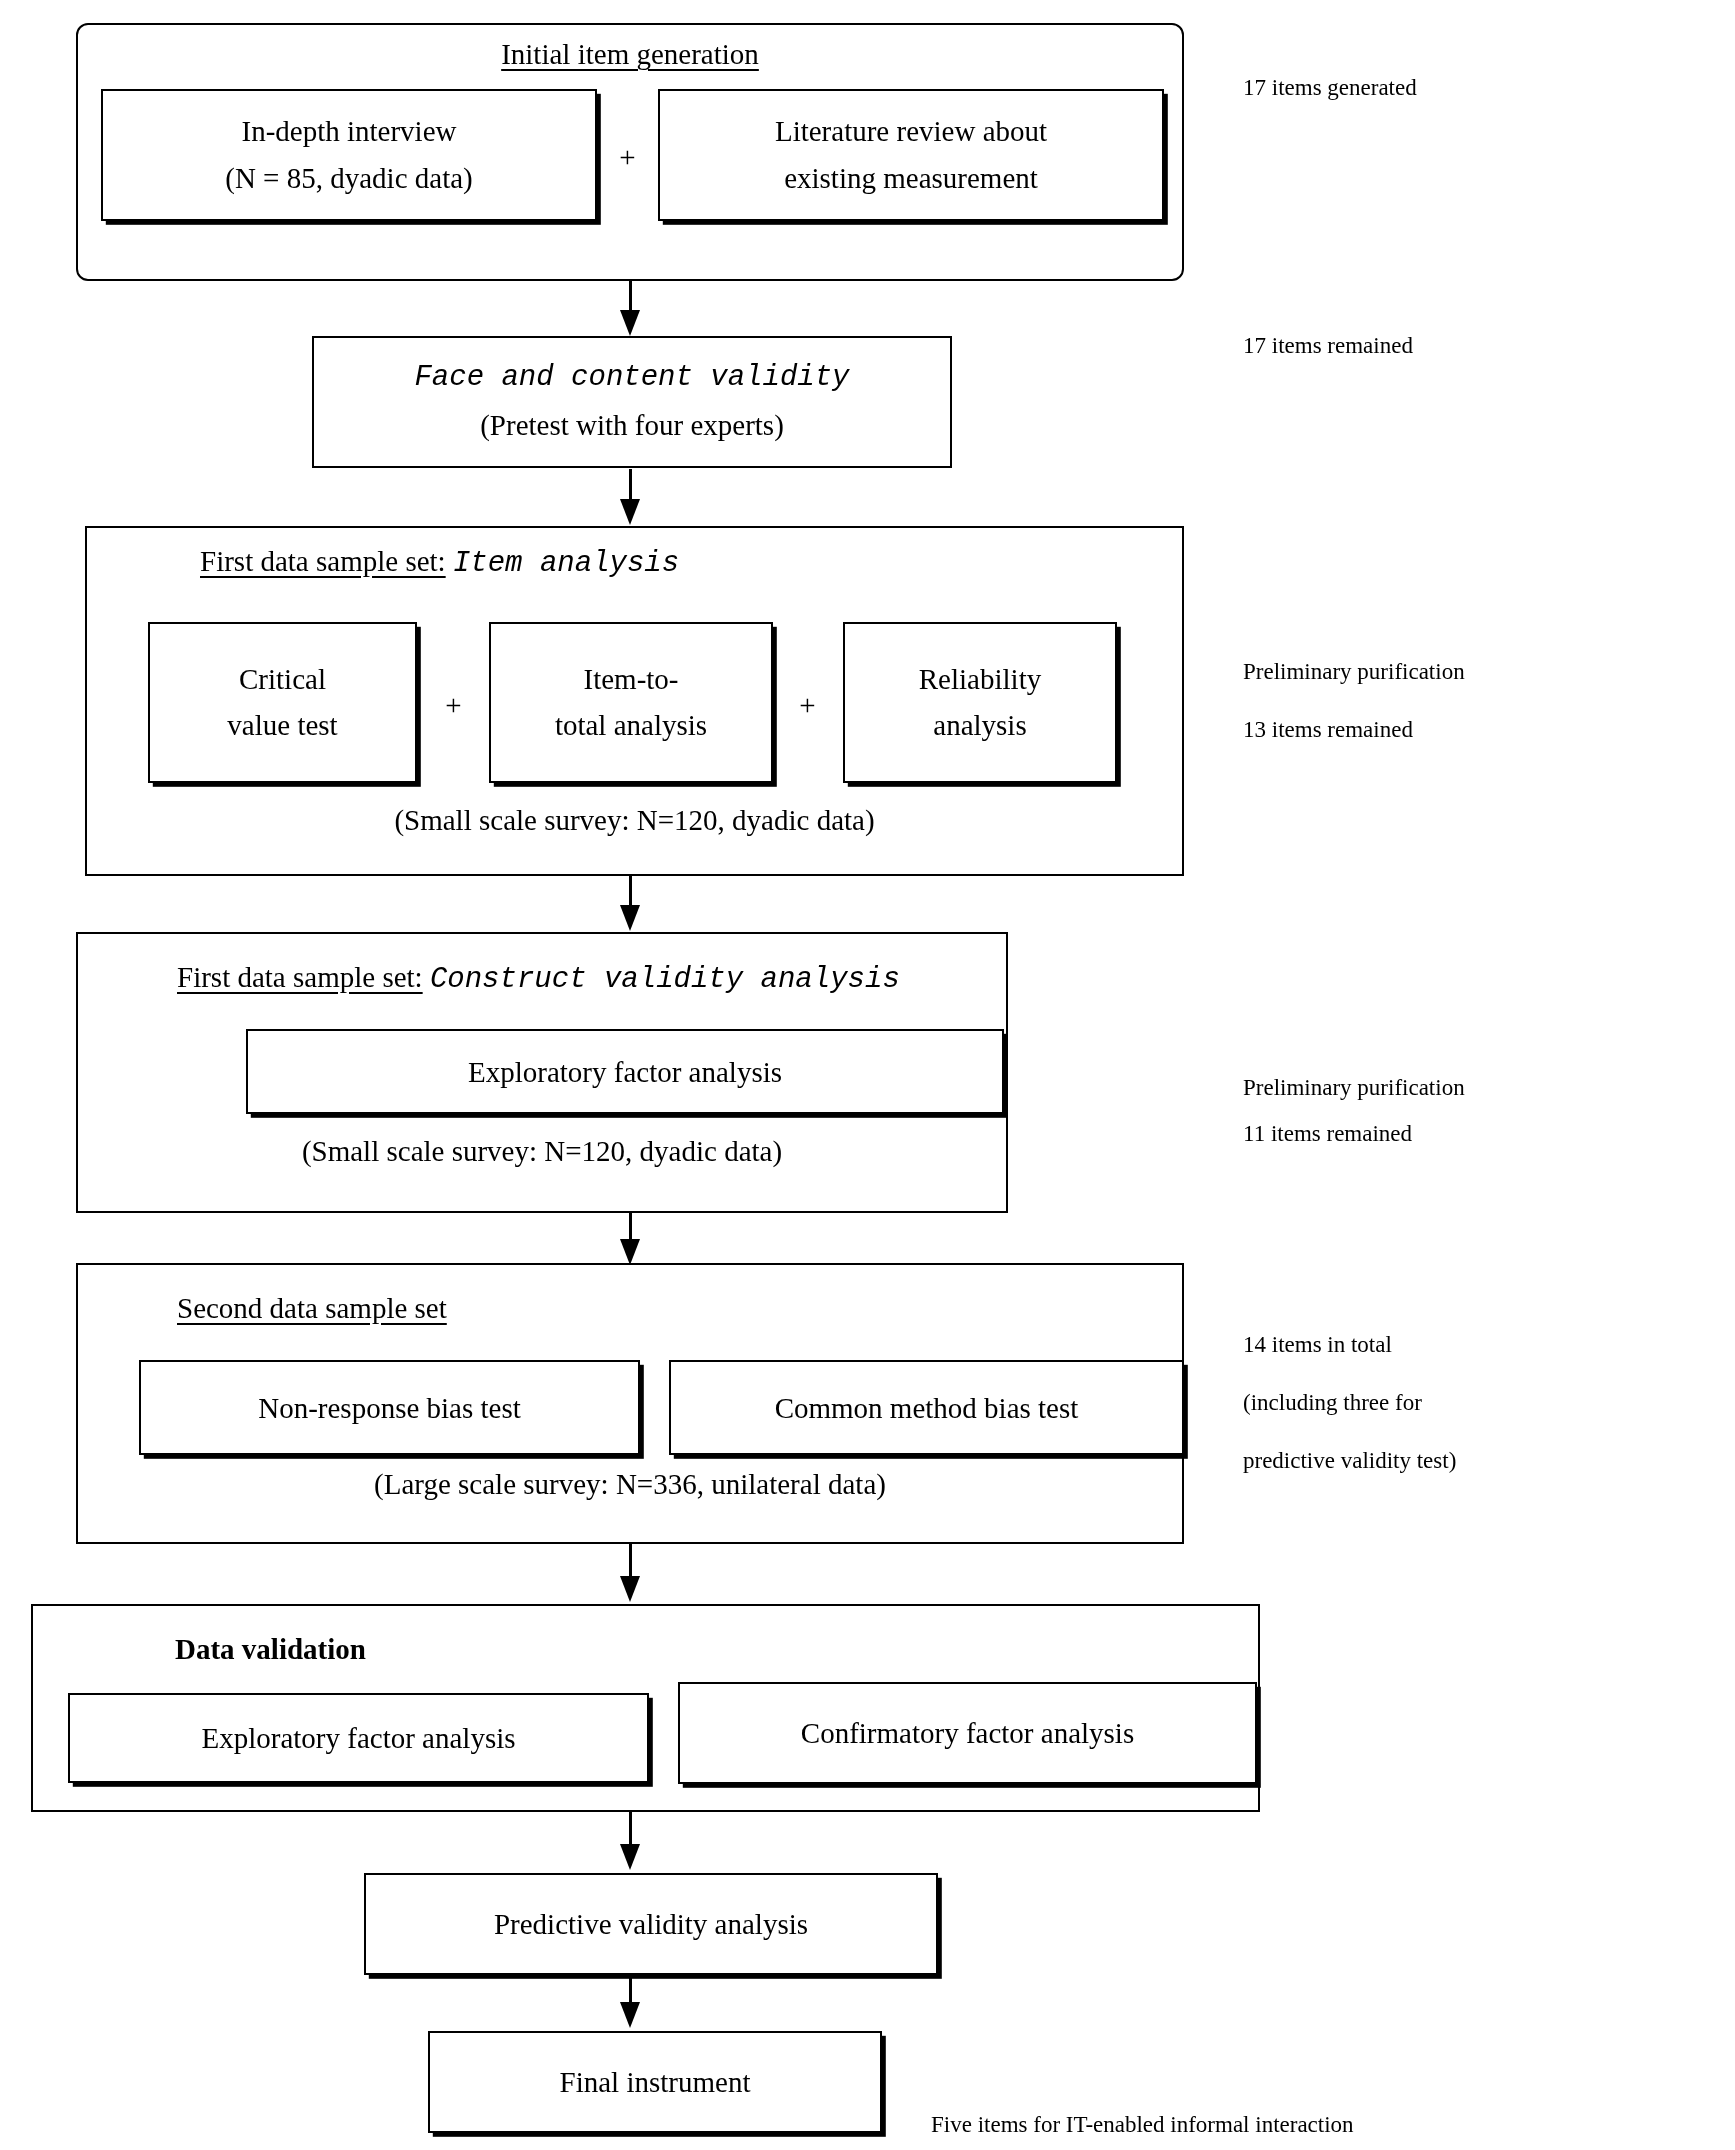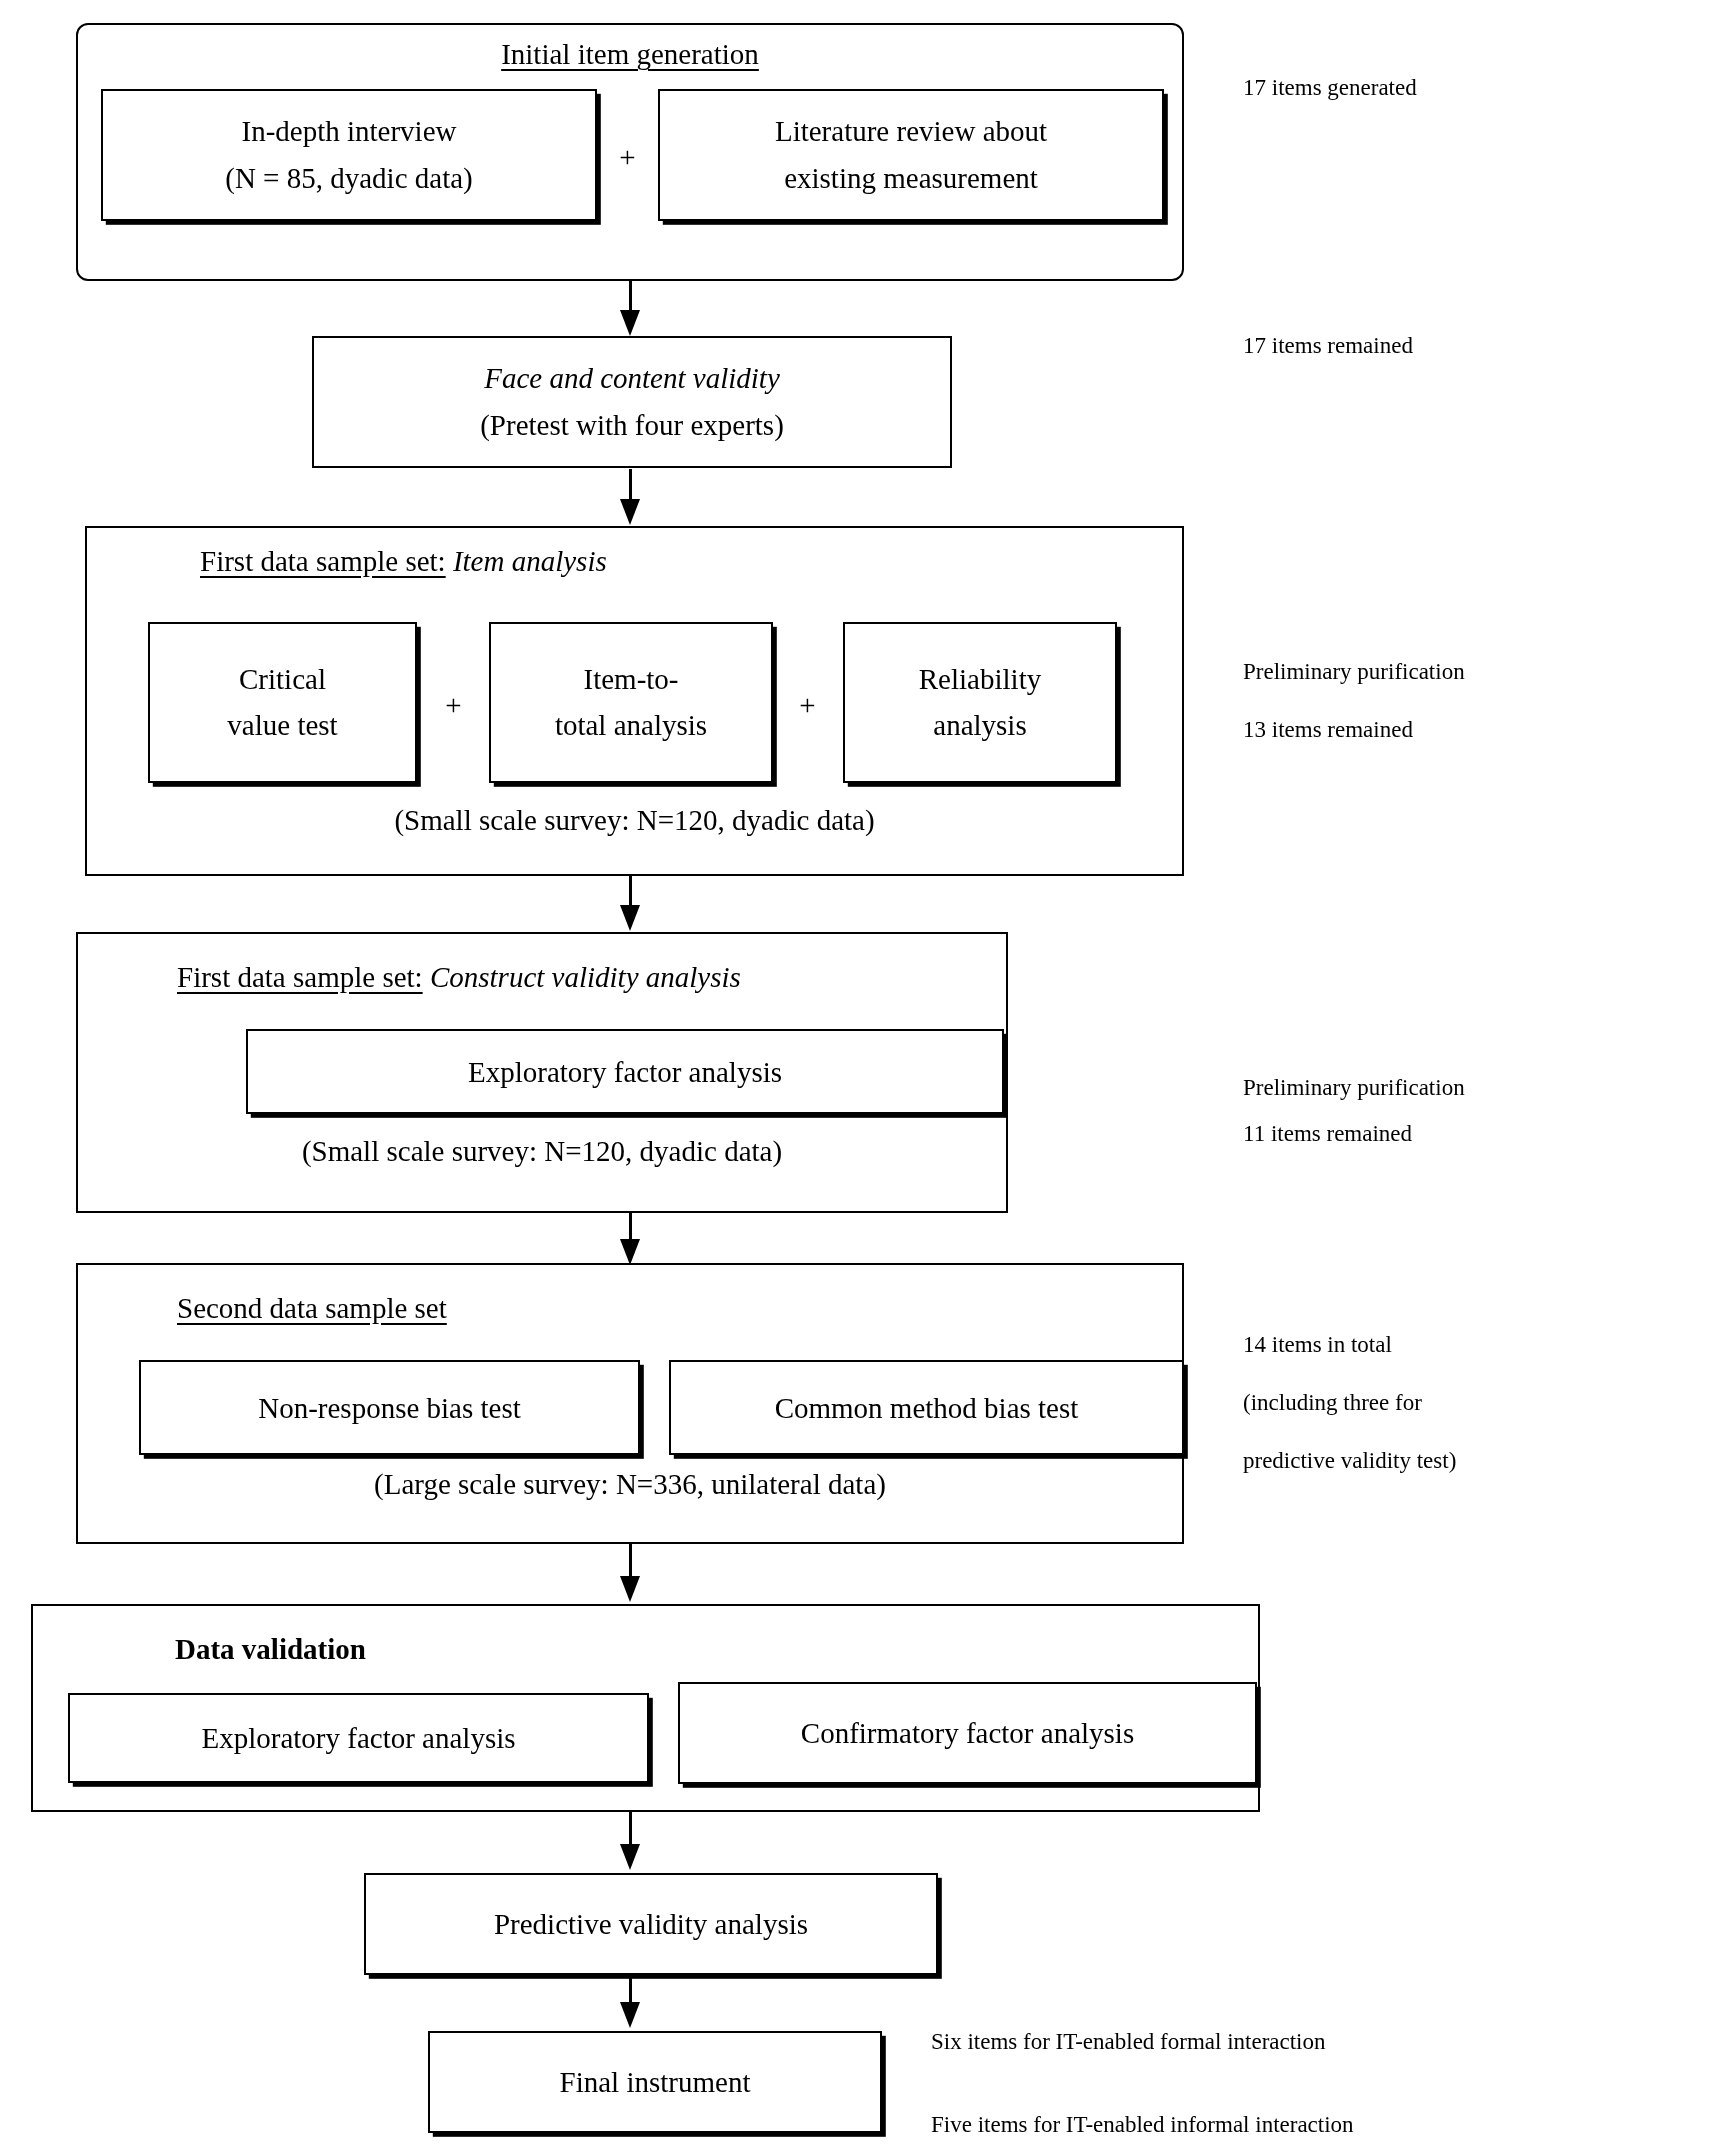--- a/index.html
+++ b/index.html
@@ -38,21 +38,21 @@
   }
   .ctr {
     position: absolute;
     left: 0; right: 0;
     text-align: center;
     white-space: nowrap;
     line-height: 1.34;
     font-size: 29px;
   }
   .u    { text-decoration: underline; text-underline-offset: 4.7px; text-decoration-thickness: 2.4px; }
-  .it   { font-style: italic; }
+  .it   { font-style: italic; font-family: Liberation Mono, monospace; }
   .bold { font-weight: bold; }
 
   .boxtext {
     position: absolute;
     left: 0; right: 0;
     top: 50%;
     transform: translateY(-50%);
     text-align: center;
     font-size: 29px;
     line-height: 1.62;
@@ -257,18 +257,17 @@
 
   <div class="arrow" style="left:630px; top:1974px; height:57px;">
     <div class="stem" style="height:32px;"></div>
     <div class="head" style="top:28px;"></div>
   </div>
 
   <div class="box shadow" style="left:428px; top:2031px; width:454px; height:102px;">
     <div class="boxtext">Final instrument</div>
   </div>
 
-  <div class="note" style="left:931px; top:2027px;">Six items for IT-enabled formal interaction</div>
 
   <div class="note" style="left:931px; top:2110px;">Five items for IT-enabled informal interaction</div>
 
 </div>
 
 
 </body></html>

